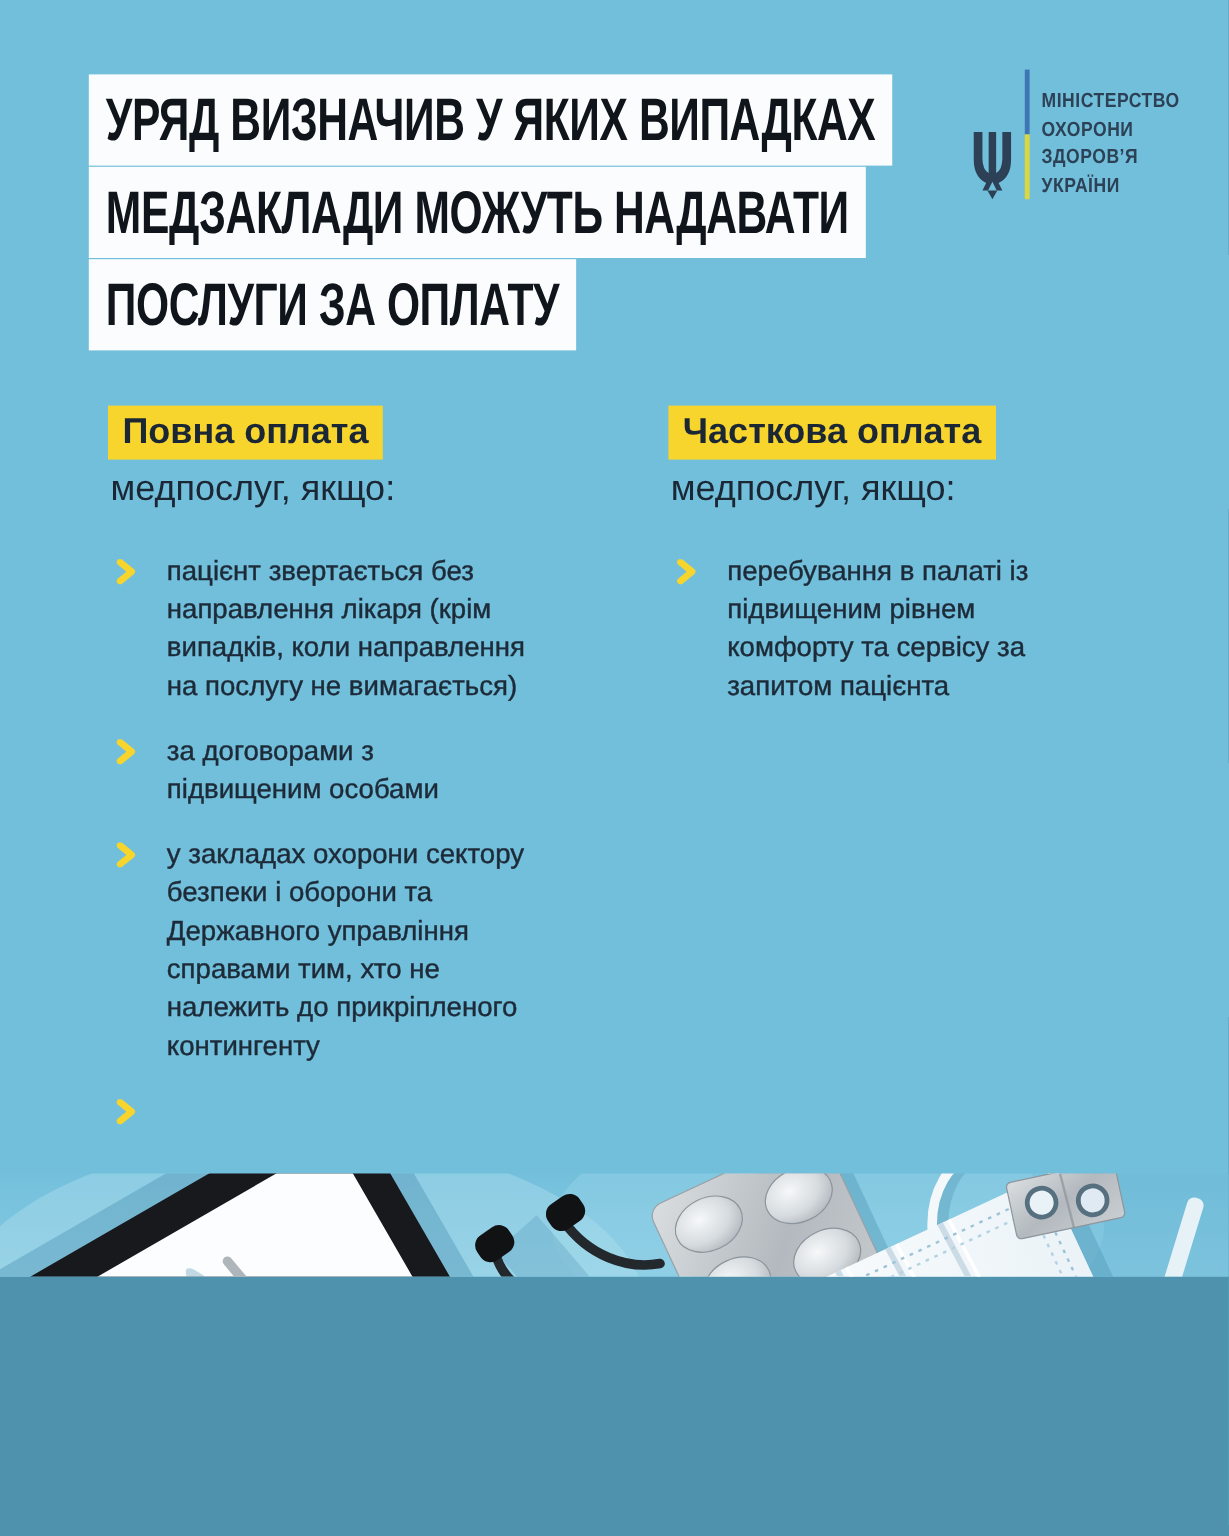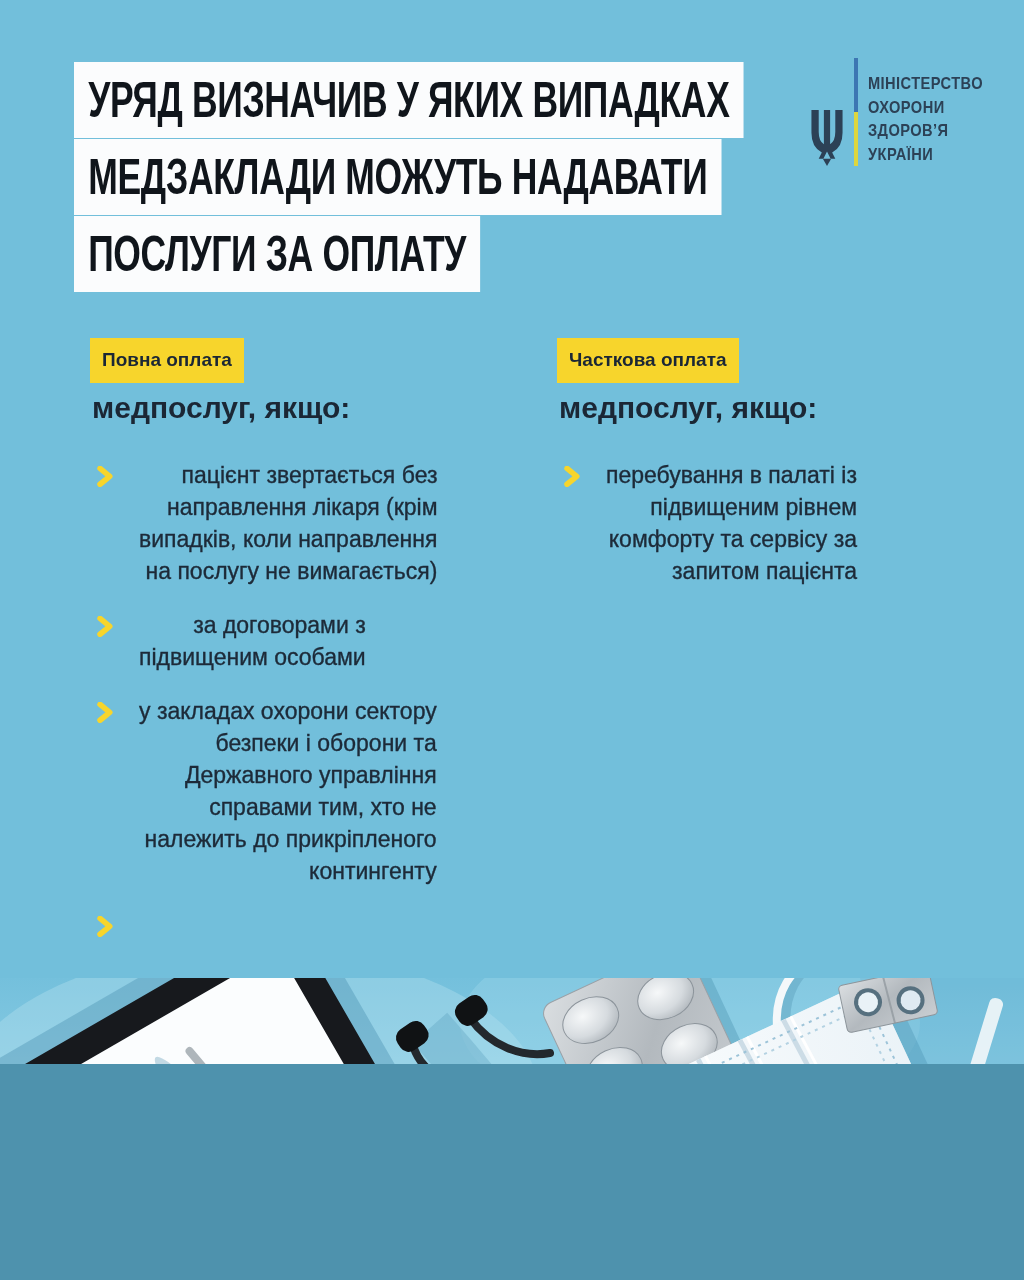--- a/index.html
+++ b/index.html
@@ -24,24 +24,24 @@
   .logo-text{
     color:#2c4156;font-weight:700;font-size:17px;line-height:23.5px;
     letter-spacing:0.5px;transform:scaleX(0.86);transform-origin:left top;white-space:nowrap;
   }
   
   .col{position:absolute;top:338px;width:420px;}
   .col-left{left:90px;}
   .col-right{left:557px;}
   .hl{
     display:inline-block;background:#f7d52c;color:#1b2735;
-    font-weight:700;font-size:19px;line-height:34px;padding:5px 12px 6px;
-  }
-  .heading-rest{display:block;font-weight:700;font-size:30px;line-height:34px;color:#1b2735;margin:8px 0 12px 2px;}
-  .bullets{margin-top:34px;display:flex;flex-direction:column;gap:22px;text-align:right;}
+    font-weight:700;font-size:30px;line-height:34px;padding:5px 12px 6px;
+  }
+  .heading-rest{display:block;font-weight:400;font-size:30px;line-height:34px;color:#1b2735;margin:8px 0 12px 2px;}
+  .bullets{margin-top:34px;display:flex;flex-direction:column;gap:22px;}
   .bullet{display:flex;align-items:flex-start;padding-left:7px;}
   .chev{flex:0 0 auto;width:17px;margin:7px 25px 0 0;}
   .bullet-text{
     margin:0;font-size:23px;line-height:32px;color:#1d2a38;font-weight:500;
     white-space:pre-line;-webkit-text-stroke:0.35px #1d2a38;
   }
   
   .photo{position:absolute;left:0;top:978px;width:1024px;height:302px;}
 </style>
 </head>

